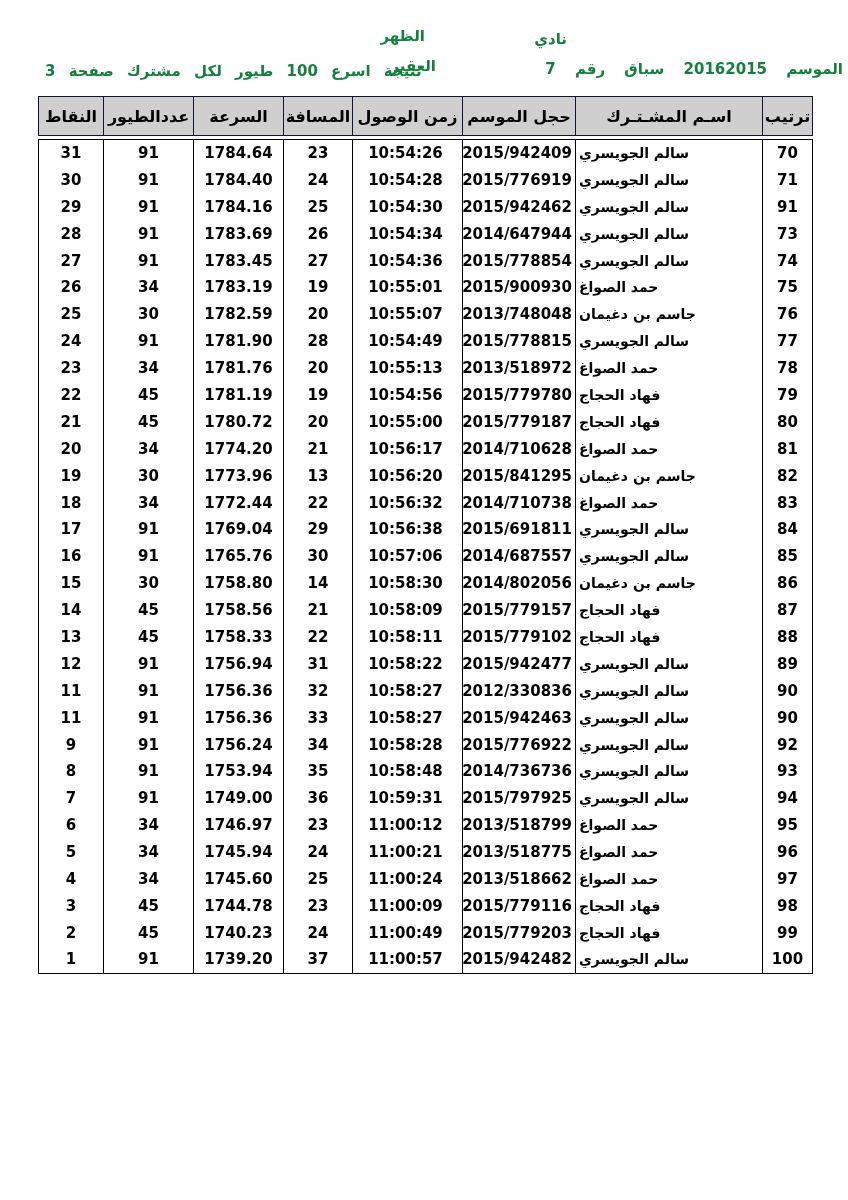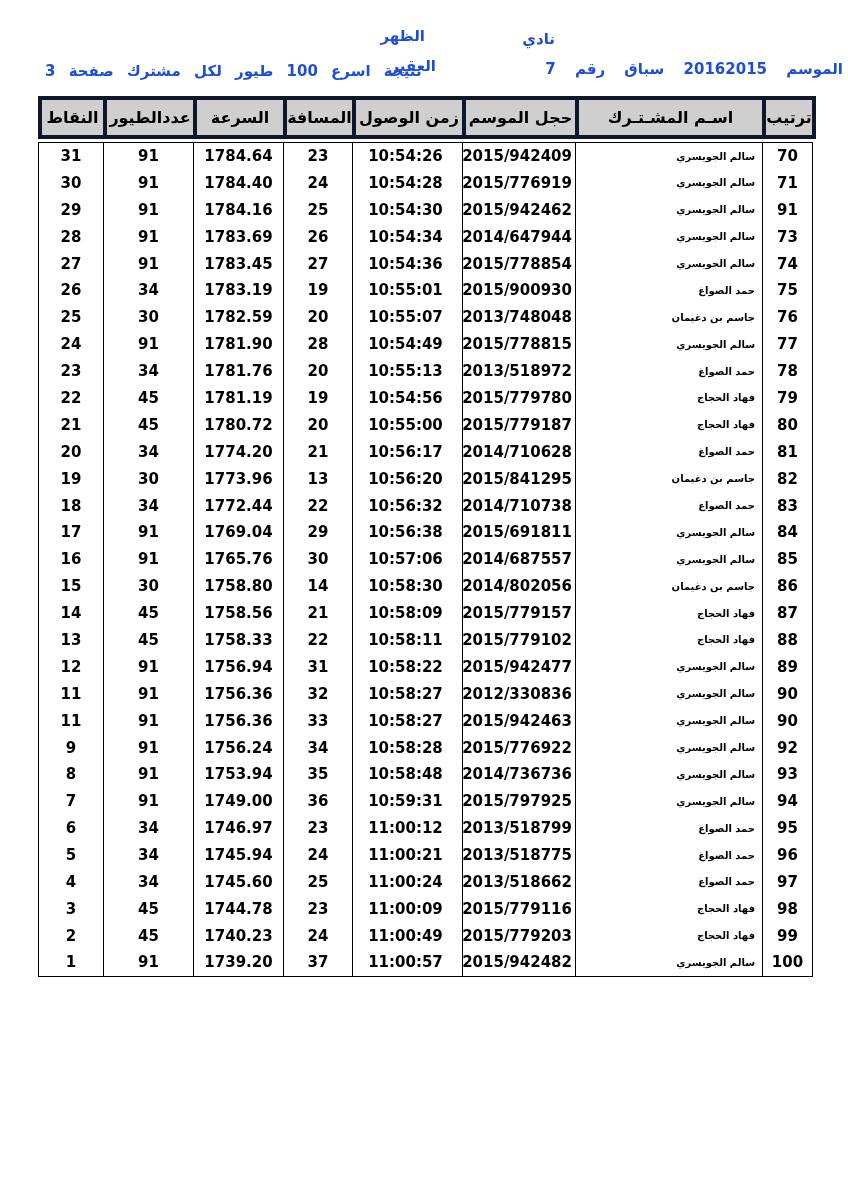--- a/index.html
+++ b/index.html
@@ -14,42 +14,42 @@
     width: 848px; height: 1200px;
     background: #ffffff;
     overflow: hidden;
   }
   .hdr-item {
     position: absolute;
     direction: rtl;
     white-space: nowrap;
     font-weight: bold;
     font-size: 15px;
-    color: #1d4ed8;
-  }
-  .club-label   { top: 30px;  right: 293px; }
+    color: #15803d;
+  }
+  .club-label   { top: 30px;  right: 281px; }
   .club-name    { top: 27px;  right: 423px; }
   .season-race  { top: 60px;  right: 5px;  word-spacing: 14px; }
   .location     { top: 57px;  right: 412px; text-align: right; }
   .result-note  { top: 62px;  left: 45px;  word-spacing: 8px; }
 
   .tblwrap {
     position: absolute;
     left: 38px; top: 96px;
     width: 774px;
   }
   table {
     border-collapse: collapse;
     table-layout: fixed;
     width: 774px;
     direction: rtl;
   }
   .head-table th {
     background: #cfcfcf;
-    border: 4px solid #0f172a;
+    border: 1px solid #0f172a;
     height: 39px;
     font-size: 16px;
     font-weight: bold;
     text-align: center;
     vertical-align: middle;
     overflow: hidden;
     white-space: nowrap;
   }
   .body-table {
     margin-top: 3px;
@@ -61,23 +61,23 @@
     height: 26.9px;
     font-size: 15px;
     font-weight: bold;
     text-align: center;
     vertical-align: middle;
     padding: 0 3px;
     overflow: hidden;
     white-space: nowrap;
   }
   .body-table td.col-participant-name {
-    text-align: right;
+    text-align: left;
     padding-right: 7px;
-    font-size: 10px;
+    font-size: 14px;
   }
   .body-table td.col-arrival-time {
     padding-right: 7px;
   }
 </style>
 </head>
 <body>
 
 <div class="page">
 

